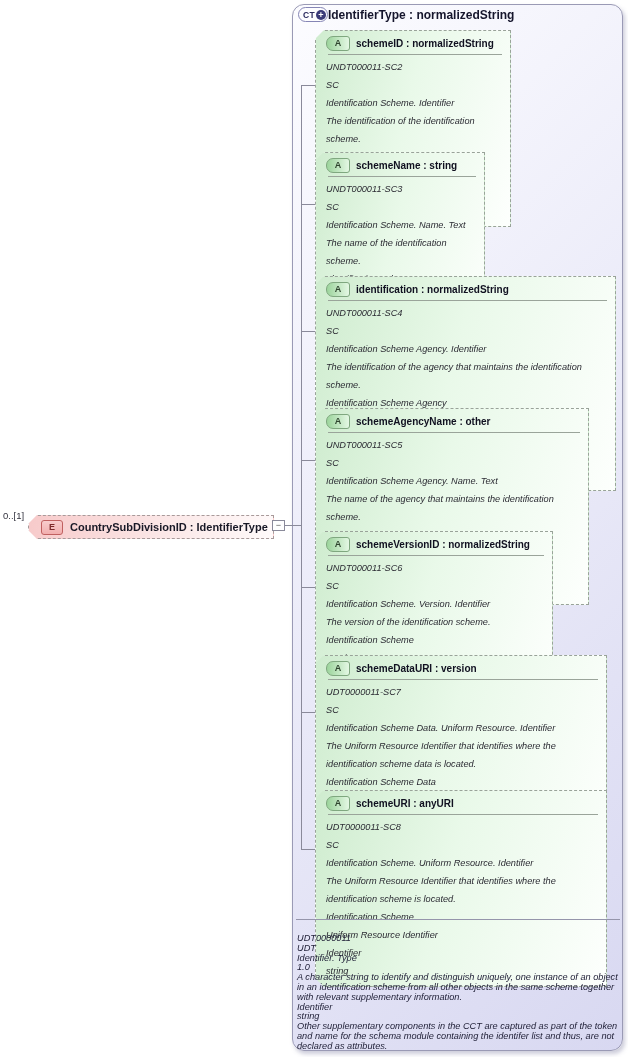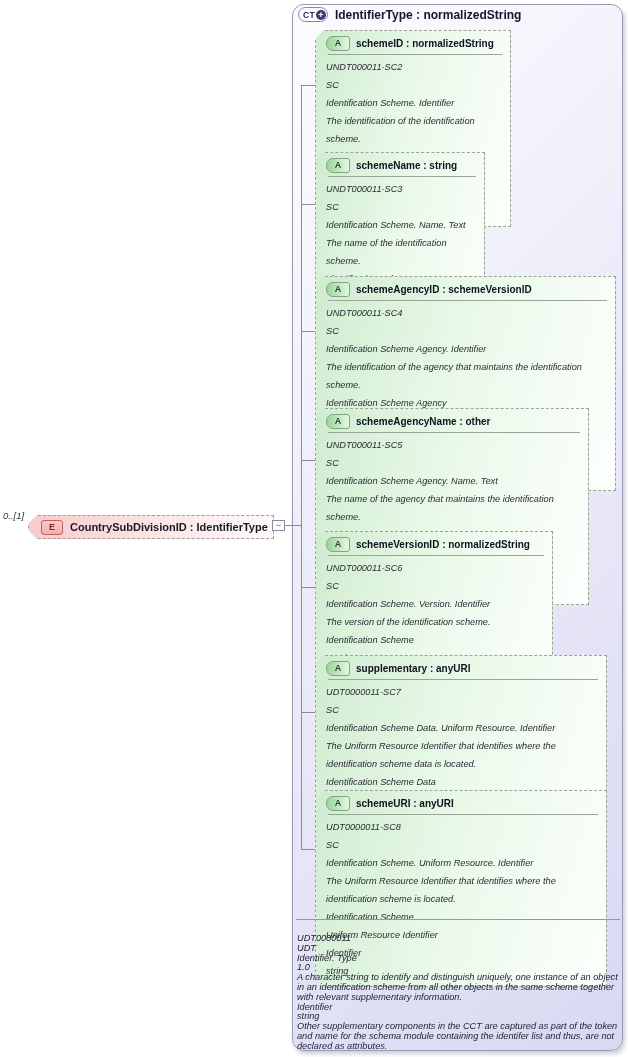--- a/index.html
+++ b/index.html
@@ -6,21 +6,21 @@
   .canvas{position:relative;width:628px;height:1057px;background:#ffffff;overflow:hidden;}
 
   
   .ct-box{
     position:absolute;left:292px;top:4px;width:331px;height:1047px;
     border:1px solid #9a9ab5;border-radius:12px;
     background:linear-gradient(135deg,#fcfcff 0%,#ececf9 45%,#d8d8f1 100%);
     box-shadow:2px 3px 4px rgba(110,110,150,.35);
     box-sizing:border-box;
   }
-  .ct-header{position:absolute;left:298px;top:6px;display:flex;align-items:center;gap:7px;height:17px;}
+  .ct-header{position:absolute;left:298px;top:6px;display:flex;align-items:center;gap:0;height:17px;}
   .ct-title{font-size:12px;font-weight:bold;color:#15152c;white-space:nowrap;}
   .ct-icon{display:inline-flex;align-items:center;height:15px;border:1.5px solid #8585b5;
     border-radius:9px;background:#fdfdff;padding:0 1px 0 4px;box-sizing:border-box;}
   .ct-txt{font-size:8.5px;font-weight:bold;color:#2a2a5e;letter-spacing:.3px;}
   .ct-plus{width:10px;height:10px;border-radius:50%;background:#3a3a78;color:#fff;
     font-size:9px;line-height:10px;text-align:center;font-weight:bold;margin-left:1px;}
 
   
   .line{position:absolute;background:#8a8a9a;}
   .spine{left:301px;top:85px;width:1px;height:764px;}
@@ -52,21 +52,21 @@
     font-size:9px;font-weight:bold;color:#2e442e;text-align:center;line-height:13px;}
   .attr-sep{height:1px;background:#9aa49a;margin:2px 2px 3px 2px;}
   .attr-annotation{font-size:9.2px;line-height:18px;font-style:italic;color:#2b2b33;white-space:pre-line;}
 
   
   .ct-footer-sep{left:296px;top:919px;width:324px;height:1px;background:#9595ab;}
   .ct-footer{position:absolute;left:297px;top:894px;width:324px;
     font-size:9.2px;line-height:9.8px;font-style:italic;color:#23233a;white-space:pre-line;margin-top:40px;}
 
   
-  .cardinality{position:absolute;left:3px;top:510px;font-size:9.5px;font-style:italic;color:#33333f;}
+  .cardinality{position:absolute;left:3px;top:510px;font-size:9.5px;color:#33333f;}
   .element-box{
     position:absolute;left:28px;top:515px;width:246px;height:24px;box-sizing:border-box;
     border:1px dashed #a89a9a;
     background:linear-gradient(105deg,#f7caca 0%,#fbe7e7 55%,#fffafa 100%);
     clip-path:polygon(9px 0,100% 0,100% 100%,9px 100%,0 calc(100% - 9px),0 9px);
     filter:drop-shadow(1.5px 2px 1.5px rgba(130,100,100,.35));
     display:flex;align-items:center;gap:7px;padding:0 4px 0 12px;
   }
   .e-icon{flex:0 0 auto;width:20px;height:13px;border:1px solid #c06060;border-radius:3px;
     background:linear-gradient(to bottom,#f8cdcd,#f2aeae);
@@ -131,21 +131,21 @@
 The name of the identification scheme.
 Identification Scheme
 Name
 Text
 string</div>
   </div>
 
   <div class="attr-box ab2">
     <div class="attr-header">
       <span class="a-icon">A</span>
-      <span class="attr-title">schemeAgencyID : schemeVersionID</span>
+      <span class="attr-title">identification : normalizedString</span>
     </div>
     <div class="attr-sep"></div>
     <div class="attr-annotation">UNDT000011-SC4
 SC
 Identification Scheme Agency. Identifier
 The identification of the agency that maintains the identification scheme.
 Identification Scheme Agency
 Identification
 Identifier
 string
@@ -180,21 +180,21 @@
 The version of the identification scheme.
 Identification Scheme
 Version
 Identifier
 string</div>
   </div>
 
   <div class="attr-box ab5">
     <div class="attr-header">
       <span class="a-icon">A</span>
-      <span class="attr-title">supplementary : anyURI</span>
+      <span class="attr-title">schemeDataURI : version</span>
     </div>
     <div class="attr-sep"></div>
     <div class="attr-annotation">UDT0000011-SC7
 SC
 Identification Scheme Data. Uniform Resource. Identifier
 The Uniform Resource Identifier that identifies where the identification scheme data is located.
 Identification Scheme Data
 Uniform Resource Identifier
 Identifier
 string</div>

